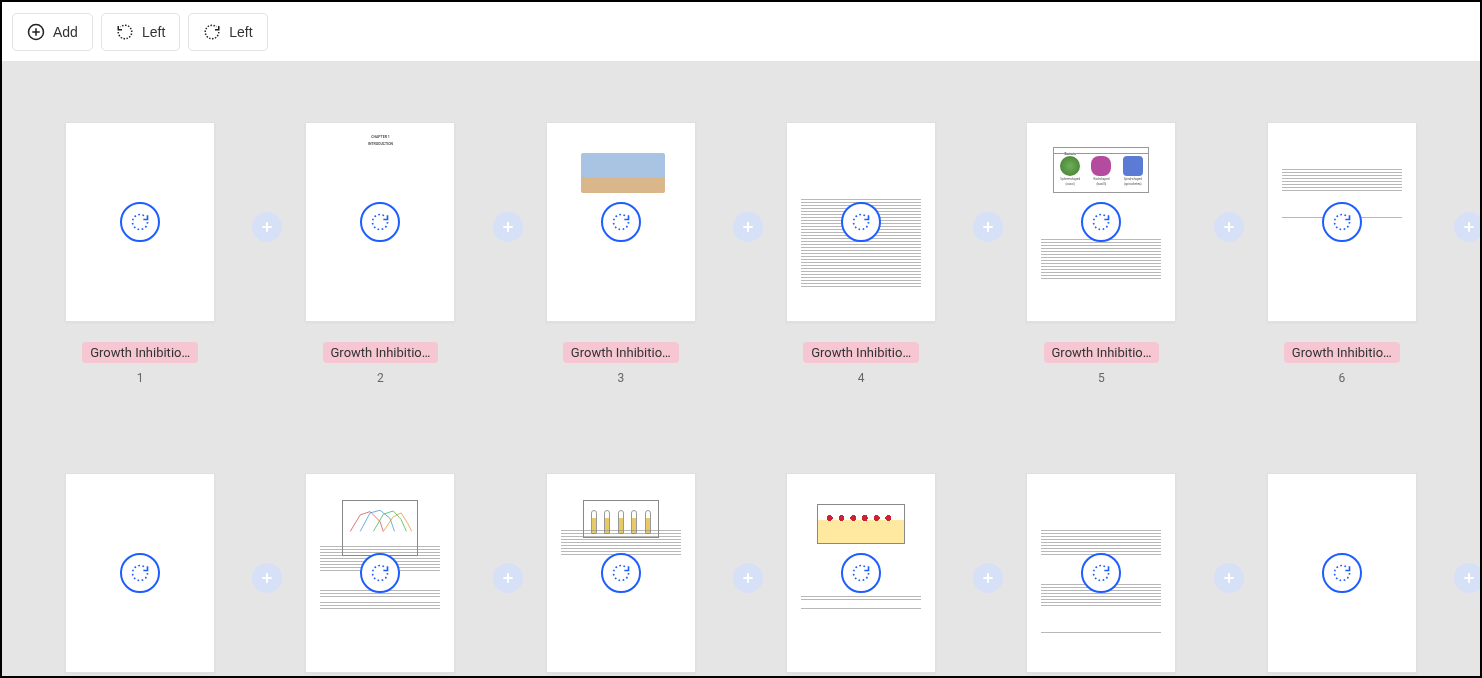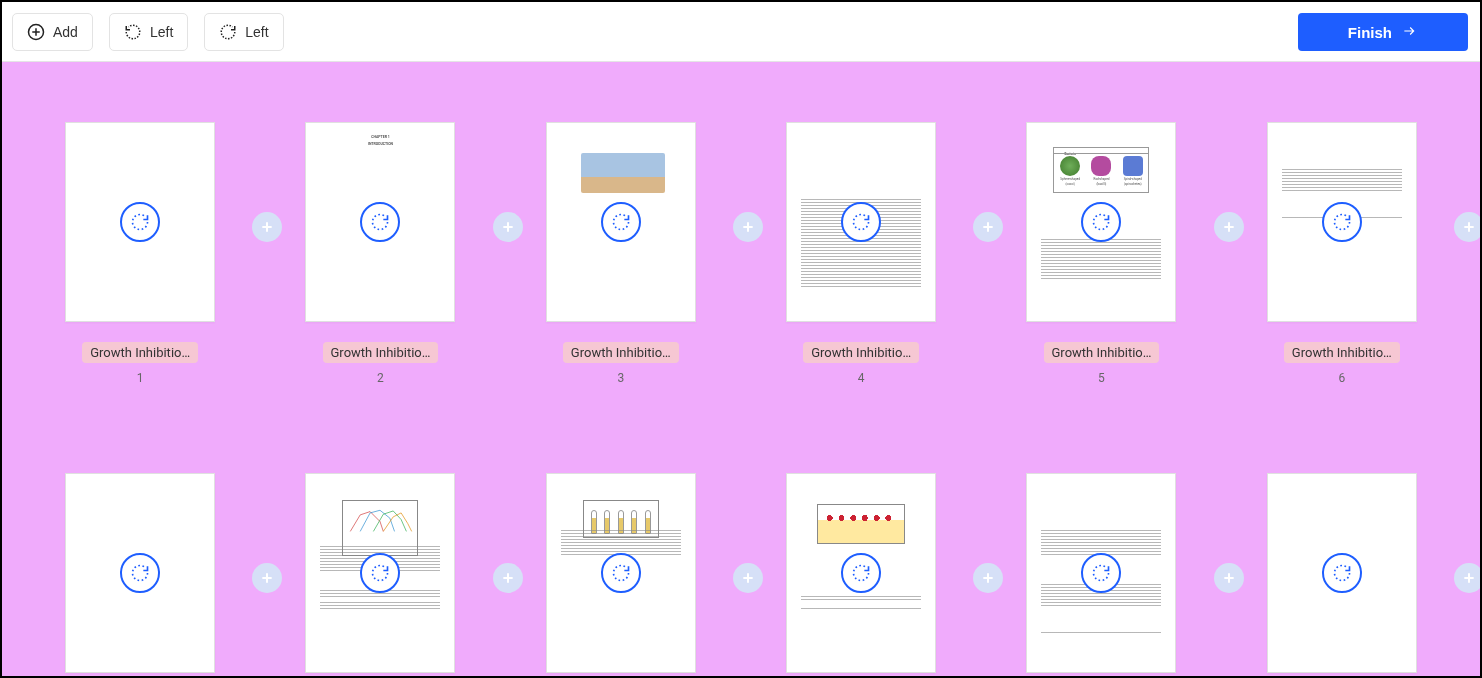--- a/index.html
+++ b/index.html
@@ -1,22 +1,22 @@
 <!DOCTYPE html>
 <html><head>
 <meta charset="utf-8">
 <style>
 * { box-sizing: border-box; margin: 0; padding: 0; }
 body { font-family: -apple-system, BlinkMacSystemFont, "Segoe UI", Roboto, sans-serif; background: #fff; }
 .app { width: 1482px; height: 678px; border: 2px solid #000; display: flex; flex-direction: column; position: relative; overflow: hidden; }
-.toolbar { height: 60px; border-bottom: 1px solid #e5e5e5; display: flex; align-items: center; padding: 0 10px; gap: 16px; position: relative; background: #fff; z-index: 5; }
+.toolbar { height: 60px; border-bottom: 1px solid #e5e5e5; display: flex; align-items: center; padding: 0 10px; gap: 8px; position: relative; background: #fff; z-index: 5; }
 .tbtn { height: 38px; padding: 0 14px; border: 1px solid #e3e3e3; border-radius: 5px; background: #fff; display: flex; align-items: center; gap: 8px; cursor: pointer; font-size: 14px; color: #333; }
 .tbtn .ic { display: inline-flex; align-items: center; justify-content: center; width: 18px; height: 18px; }
 .finish { position: absolute; right: 12px; top: 11px; height: 38px; padding: 0 50px; background: #1e5eff; color: #fff; font-weight: 600; border: none; border-radius: 4px; display: flex; align-items: center; gap: 8px; cursor: pointer; font-size: 15px; }
-.content { flex: 1; background: #f0abfc; overflow-y: auto; padding: 60px 18px 10px 18px; }
+.content { flex: 1; background: #e5e5e5; overflow-y: auto; padding: 60px 18px 10px 18px; }
 .grid { display: grid; grid-template-columns: repeat(6, 1fr); gap: 0 0; }
 .slot { position: relative; display: flex; flex-direction: column; align-items: center; padding: 0 0 28px 0; }
 .thumb { width: 150px; height: 200px; background: #fff; border: 1px solid #e0e0e0; position: relative; overflow: hidden; display: flex; align-items: center; justify-content: center; box-shadow: 0 1px 2px rgba(0,0,0,.04); }
 .thumb .page-preview { position: absolute; inset: 12px 14px; font-size: 3px; line-height: 1.4; color: #555; overflow: hidden; }
 .thumb .page-preview .hd { text-align: center; font-weight: 700; font-size: 3.5px; margin-bottom: 2px; }
 .thumb .page-preview .blk { background: repeating-linear-gradient(180deg, #888 0 0.5px, transparent 0.5px 3px); opacity: .6; }
 .thumb .rotate-btn { position: absolute; width: 40px; height: 40px; border: 2px solid #1e5eff; border-radius: 50%; top: 50%; left: 50%; transform: translate(-50%, -50%); background: #fff; display: flex; align-items: center; justify-content: center; cursor: pointer; }
 .thumb .rotate-btn svg { stroke: #1e5eff; }
 .caption { margin-top: 20px; max-width: 150px; text-align: center; }
 .docname { background: #f6c7d3; border-radius: 4px; padding: 3px 8px; font-size: 13px; color: #333; display: inline-block; max-width: 130px; overflow: hidden; white-space: nowrap; text-overflow: ellipsis; }
@@ -69,28 +69,20 @@
     </button>
     <button class="tbtn">
       <span class="ic">
         <svg width="18" height="18" viewBox="0 0 24 24" fill="none" stroke="#222" stroke-width="2">
             <path d="M21 12a9 9 0 1 1-3-6.7" stroke-dasharray="2 2"></path>
             <path d="M21 4v5h-5"></path>
           </svg>
       </span>
       <span>Left</span>
     </button>
-    <button class="finish">
-      <span>Finish</span>
-      <span>
-        <svg width="18" height="14" viewBox="0 0 24 24" fill="none" stroke="#fff" stroke-width="2">
-            <path d="M4 12h16M14 6l6 6-6 6"></path>
-          </svg>
-      </span>
-    </button>
   </div>
 
   <div class="content">
 
     <div class="grid">
 
       <div class="slot">
         <div class="thumb">
           <button class="rotate-btn">
             <svg width="20" height="20" viewBox="0 0 24 24" fill="none" stroke-width="2">

